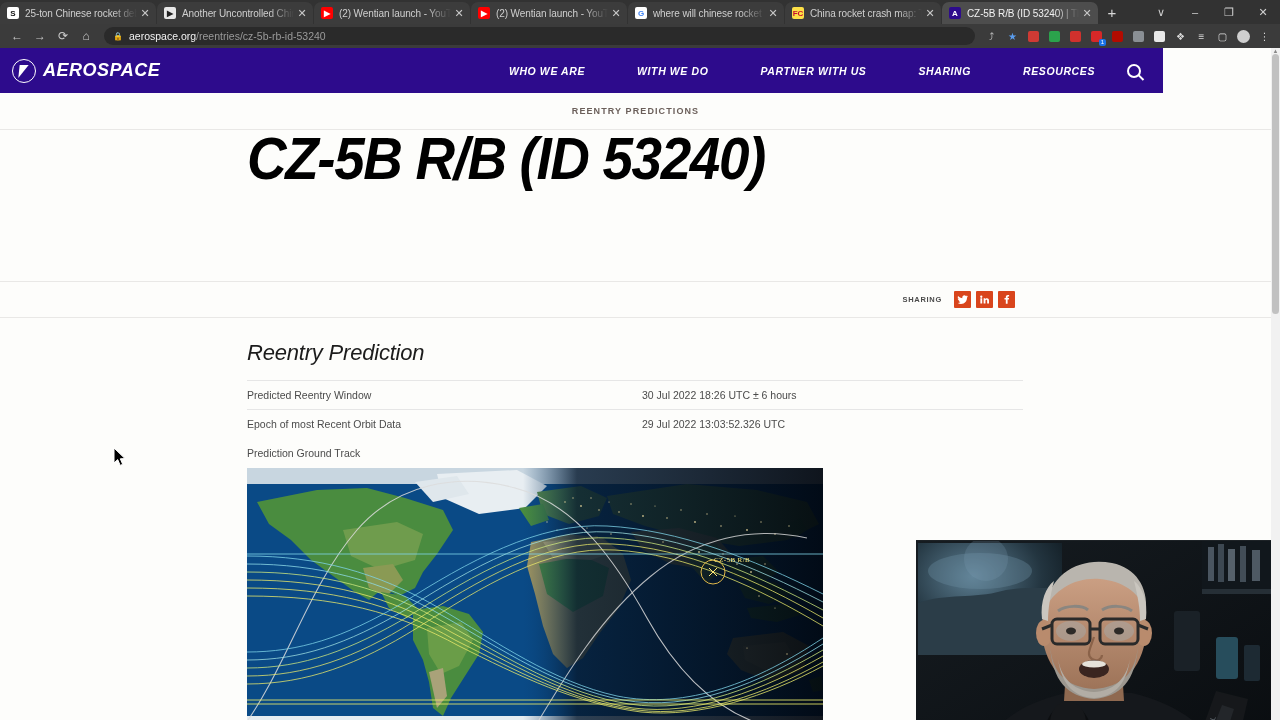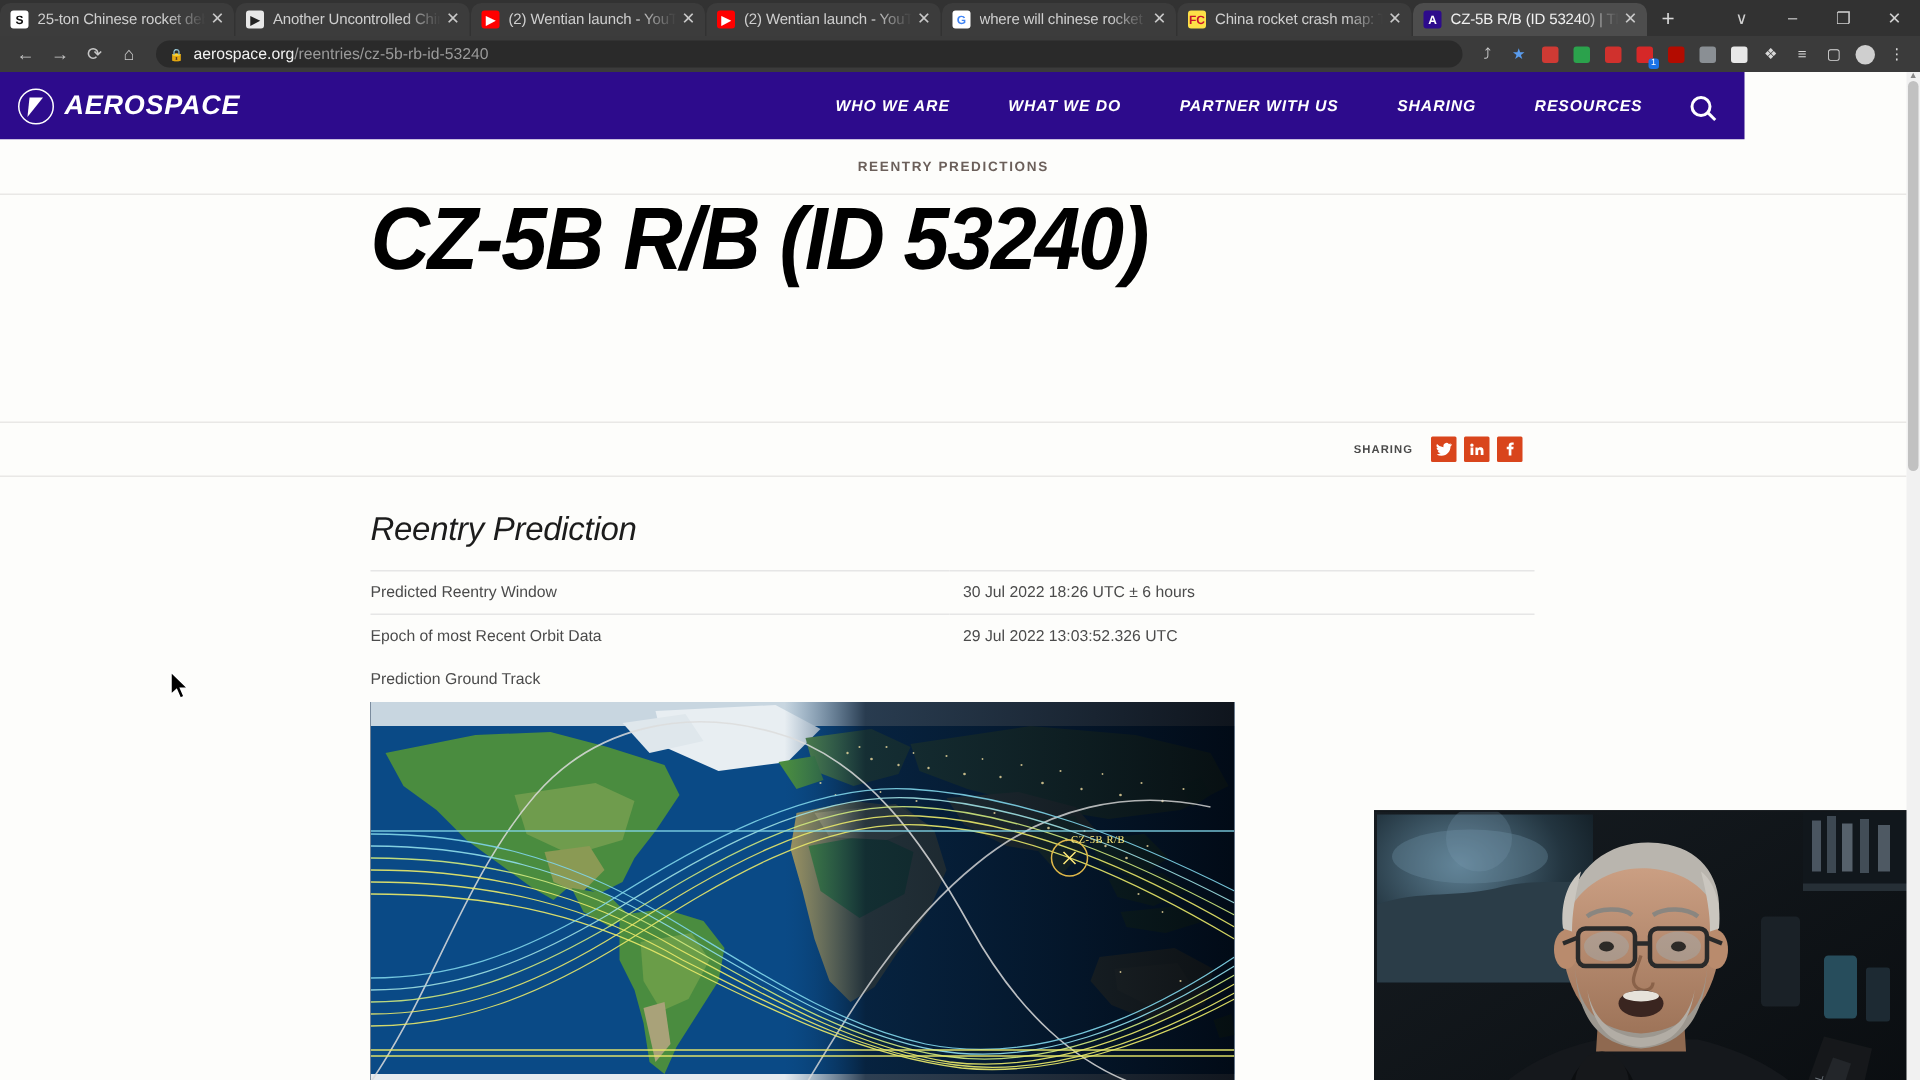--- a/index.html
+++ b/index.html
@@ -89,21 +89,21 @@
   }
   .logo-mark::after {
     content: ""; position: absolute; left: 6px; top: 5px;
     width: 0; height: 0; border-left: 9px solid #fff;
     border-bottom: 13px solid transparent; transform: skewX(-6deg);
   }
   .logo-text {
     color: #fff; font-weight: bold; font-style: italic; font-size: 18px;
     letter-spacing: 0.5px; font-family: "Liberation Sans", sans-serif;
   }
-  .mainnav { margin-left: auto; display: flex; align-items: center; gap: 3px; }
+  .mainnav { margin-left: auto; display: flex; align-items: center; gap: 16px; }
   .mainnav a {
     color: #fff; font-size: 10.5px; font-weight: bold; font-style: italic;
     letter-spacing: 0.6px; text-decoration: none; padding: 0 18px;
     white-space: nowrap;
   }
   .search-btn {
     padding: 0 22px 0 14px; display: flex; align-items: center;
   }
   .search-glass {
     width: 14px; height: 14px; border: 2.2px solid #fff; border-radius: 50%;
@@ -301,21 +301,21 @@
 
   <div class="viewport">
 
     <div class="site-header">
       <div class="logo">
         <div class="logo-mark"></div>
         <div class="logo-text">AEROSPACE</div>
       </div>
       <nav class="mainnav" id="mainnav">
           <a href="#">WHO WE ARE</a>
-          <a href="#">WHAT WE DO</a>
+          <a href="#">WITH WE DO</a>
           <a href="#">PARTNER WITH US</a>
           <a href="#">SHARING</a>
           <a href="#">RESOURCES</a>
         </nav>
       <div class="search-btn">
         <div class="search-glass"></div>
       </div>
     </div>
 
     <div class="breadcrumb-bar">

